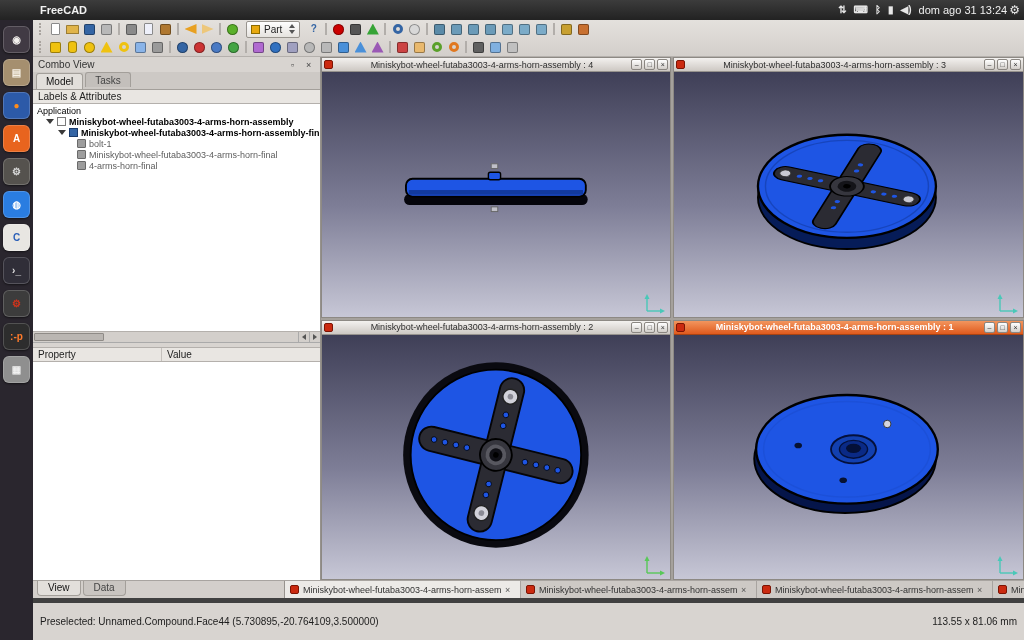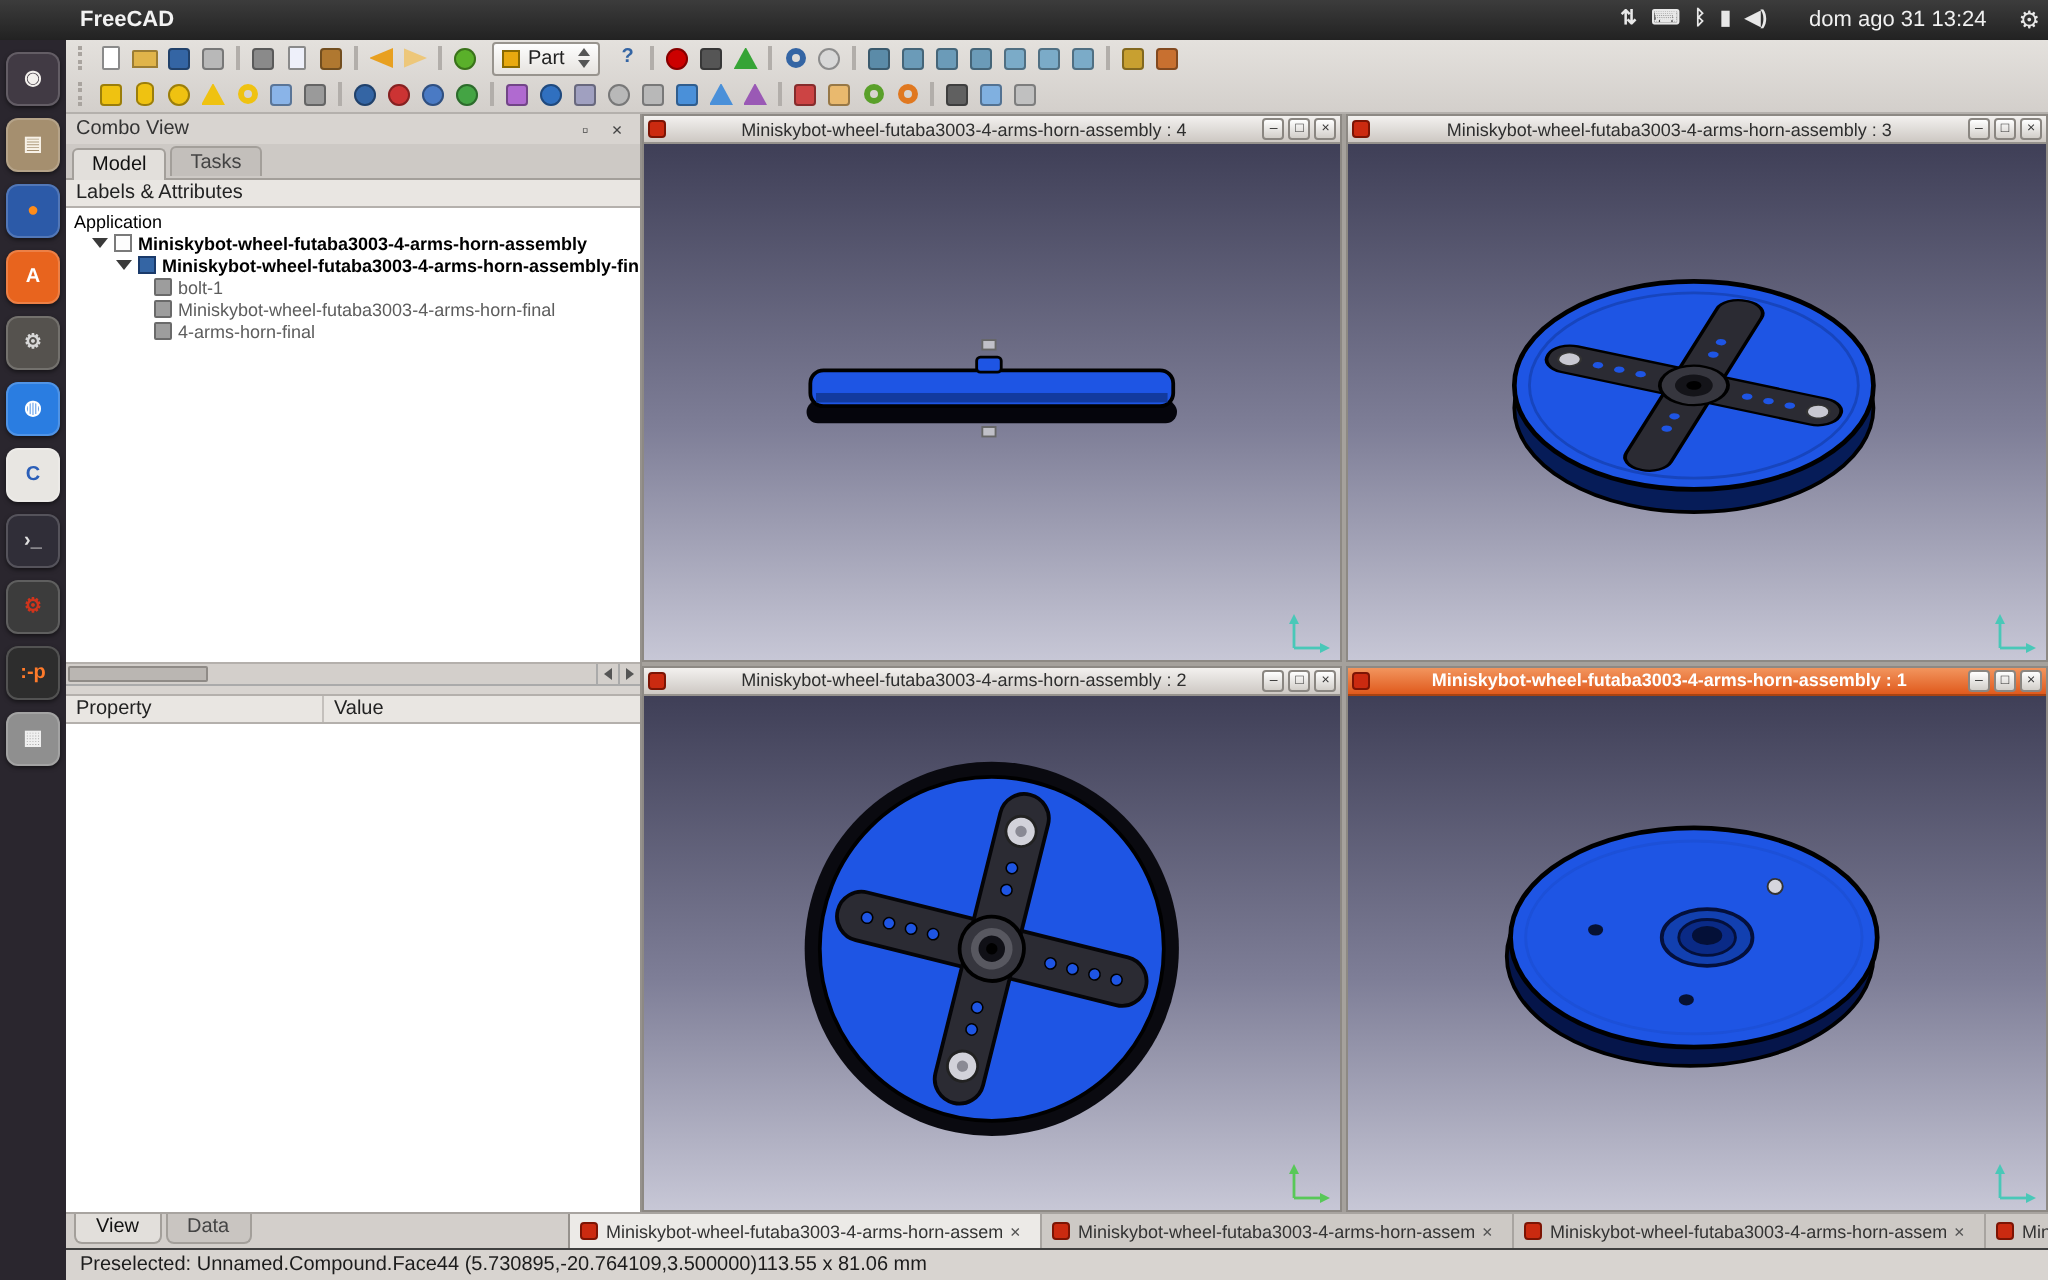--- a/index.html
+++ b/index.html
@@ -50,21 +50,21 @@
   .arr-dn{width:0;height:0;border-left:3px solid transparent;border-right:3px solid transparent;border-top:4px solid #555}
 
   
   .main{flex:1;display:flex;min-height:0}
 
   
   .combo-view{flex:0 0 252px;background:#d8d4d0;border-right:1px solid #96928d;display:flex;flex-direction:column;min-height:0}
   .cv-title{flex:0 0 15px;display:flex;align-items:center;font-size:10px;color:#333;padding:0 5px;gap:4px}
   .cv-title .sp{flex:1}
   .cv-btn{font-size:9px;color:#444;width:12px;text-align:center;line-height:12px}
-  .cv-tabs{flex:0 0 18px;display:flex;align-items:center;gap:2px;padding:0 3px;border-bottom:1px solid #a39f9a;background:#cdc9c5}
+  .cv-tabs{flex:0 0 18px;display:flex;align-items:flex-start;gap:2px;padding:0 3px;border-bottom:1px solid #a39f9a;background:#cdc9c5}
   .cv-tab{font-size:10px;padding:2px 9px 1px;border:1px solid #a39f9a;border-bottom:none;border-radius:3px 3px 0 0;background:#c3bfbb;color:#444}
   .cv-tab.active{background:#e2dfdb;color:#111;position:relative;top:1px;padding-bottom:2px}
   .labels-hdr{flex:0 0 14px;background:#e9e6e2;border-bottom:1px solid #b4b0ac;font-size:10px;line-height:13px;padding:0 5px;color:#222}
   .tree{flex:0 0 228px;background:#fff;border-bottom:1px solid #b4b0ac;font-size:9px;overflow:hidden;padding-top:1px}
   .t-row{display:flex;align-items:center;height:11px;white-space:nowrap;overflow:hidden}
   .p0{padding-left:4px}.p1{padding-left:13px}.p2{padding-left:25px}.p3{padding-left:44px}
   .exp{width:0;height:0;border-left:4px solid transparent;border-right:4px solid transparent;border-top:5px solid #3a3a3a;margin-right:3px;flex:0 0 auto}
   .t-ic{width:9px;height:9px;margin-right:3px;flex:0 0 auto}
   .t-ic.doc{background:#fdfdfd;border:1px solid #7a7a7a}
   .t-ic.asm{background:#3465a4;border:1px solid #1a3a6a}
@@ -105,21 +105,21 @@
   .bt{font-size:10px;padding:1px 10px 2px;border:1px solid #a39f9a;border-top:none;border-radius:0 0 4px 4px;background:#c9c5c1;color:#444}
   .bt.active{background:#e2dfdb;color:#111}
   .tabbar{flex:1;display:flex;overflow:hidden}
   .wtab{flex:0 0 236px;display:flex;align-items:center;gap:4px;padding:0 5px;border-right:1px solid #a8a4a0;font-size:9px;color:#333;background:#cdc9c5}
   .wtab.active{background:#eceae7}
   .wtab .t-title{flex:1;white-space:nowrap;overflow:hidden;max-width:198px}
   .wtab .t-close{font-size:9px;color:#555;flex:0 0 auto}
   .tab-ic{width:9px;height:9px;background:#cb2a10;border-radius:2px;border:1px solid #7c1404;flex:0 0 auto}
 
   
-  .statusbar{flex:0 0 16px;display:flex;justify-content:flex-start;align-items:center;padding:0 7px;font-size:10px;color:#1c1c1c;background:#d8d4d0;border-top:1px solid #404040}
+  .statusbar{flex:0 0 16px;display:flex;justify-content:space-between;align-items:center;padding:13px 7px;font-size:10px;color:#1c1c1c;background:#d8d4d0;border-top:5px solid #404040}
 </style>
 </head>
 <body>
 
 <div class="screen">
 
   <div class="top-panel">
     <span class="panel-title">FreeCAD</span>
     <div class="tray">
         <span class="tray-ic">
@@ -131,21 +131,21 @@
         <span class="tray-ic">
           <i class="shp glyph" style="color: rgb(232, 232, 232);">ᛒ</i>
         </span>
         <span class="tray-ic">
           <i class="shp glyph" style="color: rgb(232, 232, 232);">▮</i>
         </span>
         <span class="tray-ic">
           <i class="shp glyph" style="color: rgb(232, 232, 232);">◀)</i>
         </span>
       </div>
-    <span class="clock" style="margin:0 16px">dom ago 31 13:24</span>
+    <span class="clock" style="margin:0 2px">dom ago 31 13:24</span>
     <span class="session-gear" style="margin-right:4px">⚙</span>
   </div>
 
   <div class="launcher">
       <span class="l-item" style="background: rgb(65, 58, 68);">
         <i class="shp glyph" style="color: rgb(244, 241, 238);">◉</i>
       </span>
       <span class="l-item" style="background: rgb(165, 143, 111);">
         <i class="shp glyph" style="color: rgb(247, 241, 231);">▤</i>
       </span>

